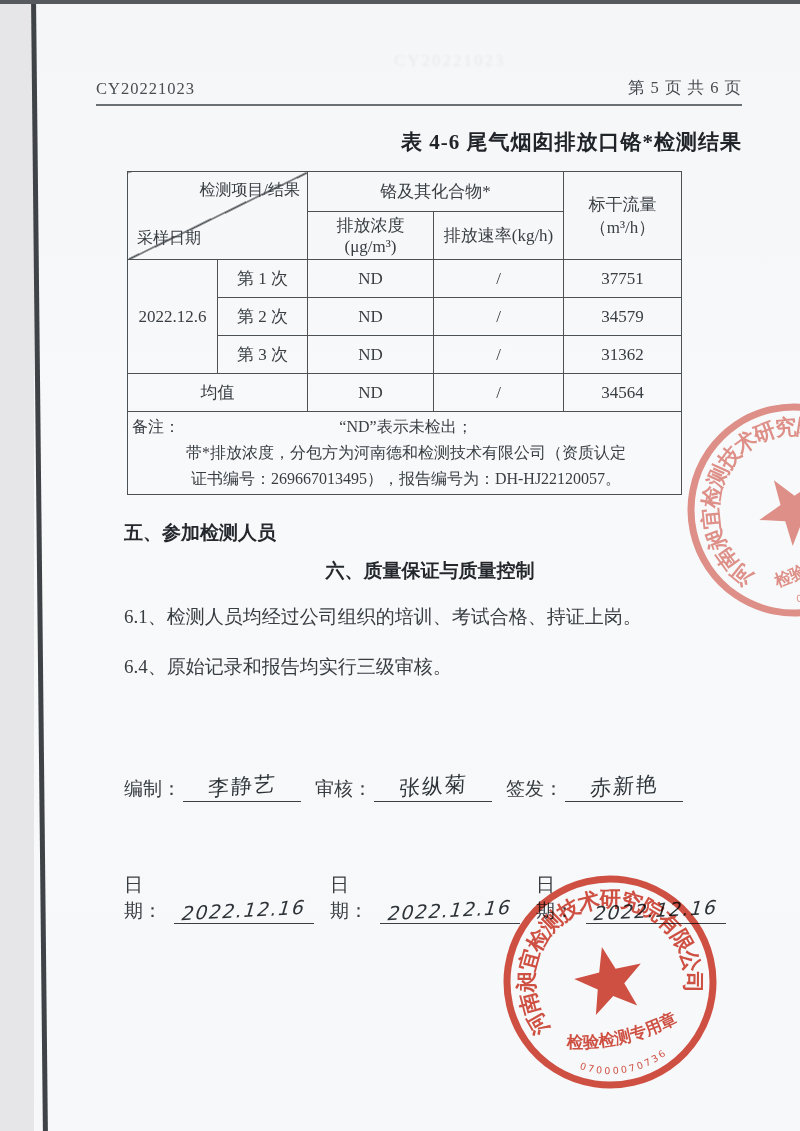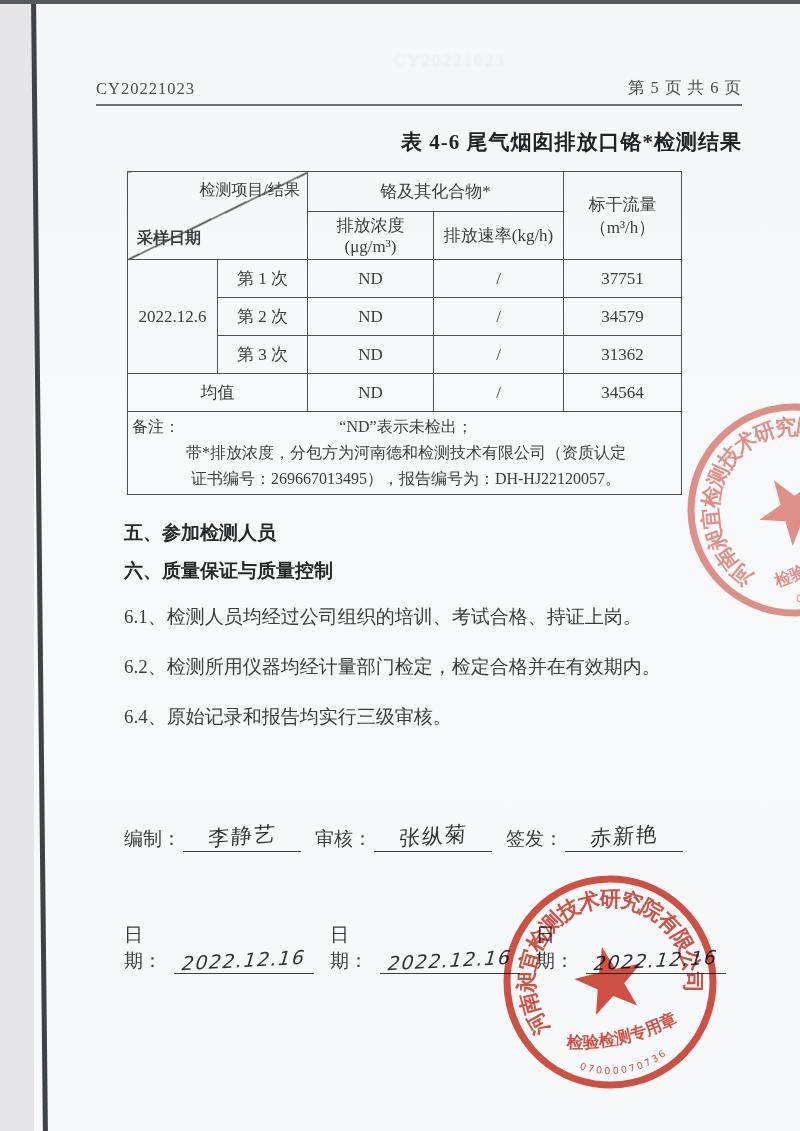--- a/index.html
+++ b/index.html
@@ -33,31 +33,31 @@
   table.res { border-collapse:collapse; margin:15px 0 0 31px; width:554px;
               font-size:17px; color:#393e43; table-layout:fixed; }
   table.res th, table.res td { border:1.6px solid #4c5155; text-align:center; vertical-align:middle;
               font-weight:normal; padding:2px 4px; }
   tr.hr1 th { height:40px; }
   tr.hr2 th { height:36px; }
   tr.dr  td { height:38px;text-align:center; }
   td.diag { position:relative; padding:0;
     background:linear-gradient(to bottom right, transparent calc(50% - 0.8px), #4c5155 calc(50% - 0.8px), #4c5155 calc(50% + 0.8px), transparent calc(50% + 0.8px)); }
   .diag-top { position:absolute; top:8px; right:7px; font-size:16px; }
-  .diag-bot { position:absolute; bottom:10px; left:9px; font-size:16px;font-weight:bold; }
+  .diag-bot { position:absolute; bottom:10px; left:9px; font-size:16px; }
   td.notecell { text-align:left; padding:9px 12px 10px 16px; height:78px; }
   .noteflex { display:flex; align-items:flex-start; font-size:16px; line-height:1.62; }
   .notelabel { white-space:nowrap; margin-right:6px; }
 
   
   .sec { margin-left:28px; margin-right:6px; font-size:19px; color:#383d42; }
   .sec-h { font-weight:bold; color:#24282c; }
   .s5h { margin-top:25px; }
   .names { margin-top:14px; line-height:1.78; text-indent:2em; letter-spacing:0.5px; }
-  .s6h { margin-top:12px; }
+  .s6h { margin-top:12px;text-align:center; }
   .qitem { margin-top:16px; line-height:1.8; }
 
   
   .signrow { display:flex; align-items:flex-end; margin:88px 0 0 28px; font-size:19px; color:#383d42; }
   .sigpair { display:flex; align-items:flex-end; margin-right:14px; }
   .sigline { display:inline-block; border-bottom:1.7px solid #3a3f44; min-width:118px;
              text-align:center; padding:0 4px 1px; margin-left:2px; }
   .hand { display:inline-block; font-family:"DejaVu Sans",sans-serif; font-size:21px; color:#2d3338;
           transform:rotate(-4deg) skewX(-7deg); letter-spacing:2px; }
   .hand-date { display:inline-block; font-family:"DejaVu Sans",sans-serif; font-size:19px; color:#2d3338;
@@ -154,21 +154,20 @@
           </div>
         </td>
       </tr>
     </tbody>
       </table>
 
     <div class="sec sec-h s5h">五、参加检测人员</div>
 
     <div class="sec sec-h s6h">六、质量保证与质量控制</div>
     <div class="sec qitem">6.1、检测人员均经过公司组织的培训、考试合格、持证上岗。</div>
-    <div class="sec qitem">6.2、检测所用仪器均经计量部门检定，检定合格并在有效期内。</div>
     <div class="sec qitem">6.4、原始记录和报告均实行三级审核。</div>
 
     <div class="signrow">
       <div class="sigpair">
         <span>编制：</span>
         <span class="sigline"><span class="hand">李静艺</span></span>
       </div>
       <div class="sigpair">
         <span>审核：</span>
         <span class="sigline"><span class="hand">张纵菊</span></span>

